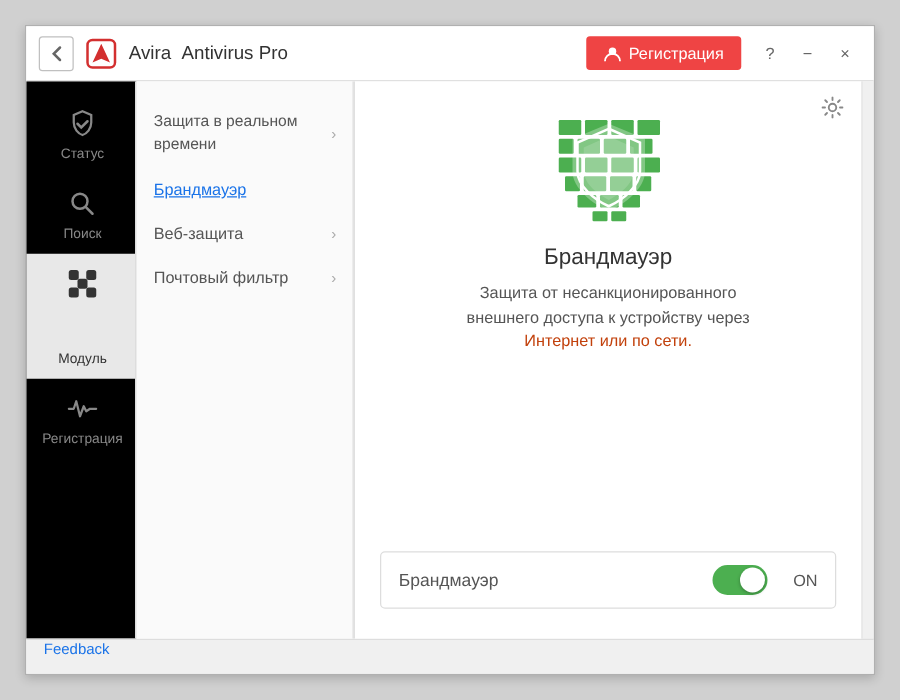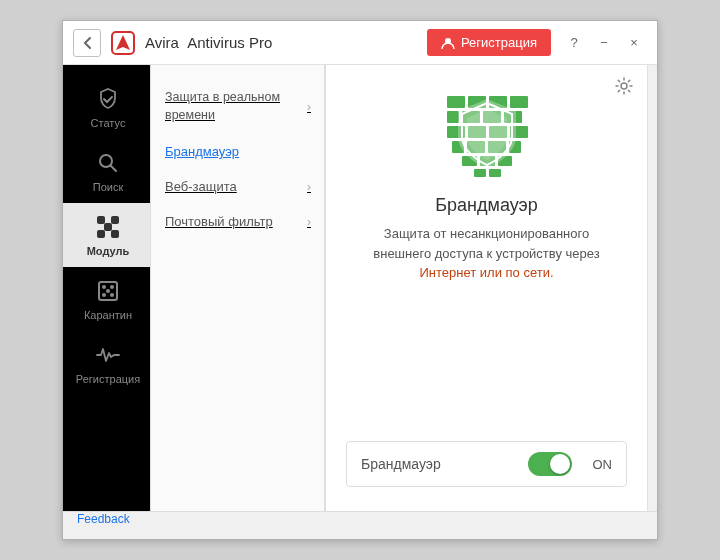--- a/index.html
+++ b/index.html
@@ -7,21 +7,21 @@
       font-family: 'Segoe UI', Arial, sans-serif;
       background: #d0d0d0;
       display: flex;
       justify-content: center;
       align-items: center;
       width: 720px;
       height: 560px;
       overflow: hidden;
     }
     .app-window {
-      width: 596px;
+      width: 680px;
       height: 520px;
       background: #f5f5f5;
       border: 1px solid #b0b0b0;
       display: flex;
       flex-direction: column;
       box-shadow: 0 2px 8px rgba(0,0,0,0.2);
     }
     
     .title-bar {
       height: 44px;
@@ -129,21 +129,20 @@
       height: 28px;
     }
     
     .secondary-nav {
       width: 175px;
       background: #fafafa;
       border-right: 1px solid #e0e0e0;
       padding-top: 14px;
       flex-shrink: 0;
       position: relative;
-      text-decoration: underline;
     }
     .nav-item {
       display: flex;
       align-items: center;
       justify-content: space-between;
       padding: 10px 14px;
       font-size: 13px;
       color: #555;
       cursor: pointer;
     }
@@ -330,36 +329,23 @@
       <div class="sidebar-item active">
         <div class="sidebar-icon">
           <svg width="26" height="26" viewBox="0 0 26 26" fill="none">
             <rect x="2" y="2" width="8" height="8" rx="2" fill="#333"></rect>
             <rect x="16" y="2" width="8" height="8" rx="2" fill="#333"></rect>
             <rect x="9" y="9" width="8" height="8" rx="2" fill="#333"></rect>
             <rect x="2" y="16" width="8" height="8" rx="2" fill="#333"></rect>
             <rect x="16" y="16" width="8" height="8" rx="2" fill="#333"></rect>
           </svg>
         </div>
-        <span style="color:#333;font-weight:700;">Модуль</span>
-      </div>
-
-      <div class="sidebar-item">
-        <div class="sidebar-icon">
-          <svg width="24" height="24" viewBox="0 0 24 24" fill="none">
-            <rect x="3" y="3" width="18" height="18" rx="2" stroke="#888" stroke-width="2"></rect>
-            <circle cx="8" cy="8" r="2" fill="#888"></circle>
-            <circle cx="16" cy="8" r="2" fill="#888"></circle>
-            <circle cx="8" cy="16" r="2" fill="#888"></circle>
-            <circle cx="16" cy="16" r="2" fill="#888"></circle>
-            <circle cx="12" cy="12" r="2" fill="#888"></circle>
-          </svg>
-        </div>
-        <span>Карантин</span>
-      </div>
+        <span style="color:#333;font-weight:400;margin-top:36px;">Модуль</span>
+      </div>
+
 
       <div class="sidebar-item">
         <div class="sidebar-icon">
           <svg width="24" height="20" viewBox="0 0 24 20" fill="none">
             <polyline points="1,10 5,10 7,4 10,16 13,8 15,12 18,10 23,10" stroke="#888" stroke-width="1.8" fill="none" stroke-linecap="round" stroke-linejoin="round"></polyline>
           </svg>
         </div>
         <span>Регистрация</span>
       </div>
     </div>

